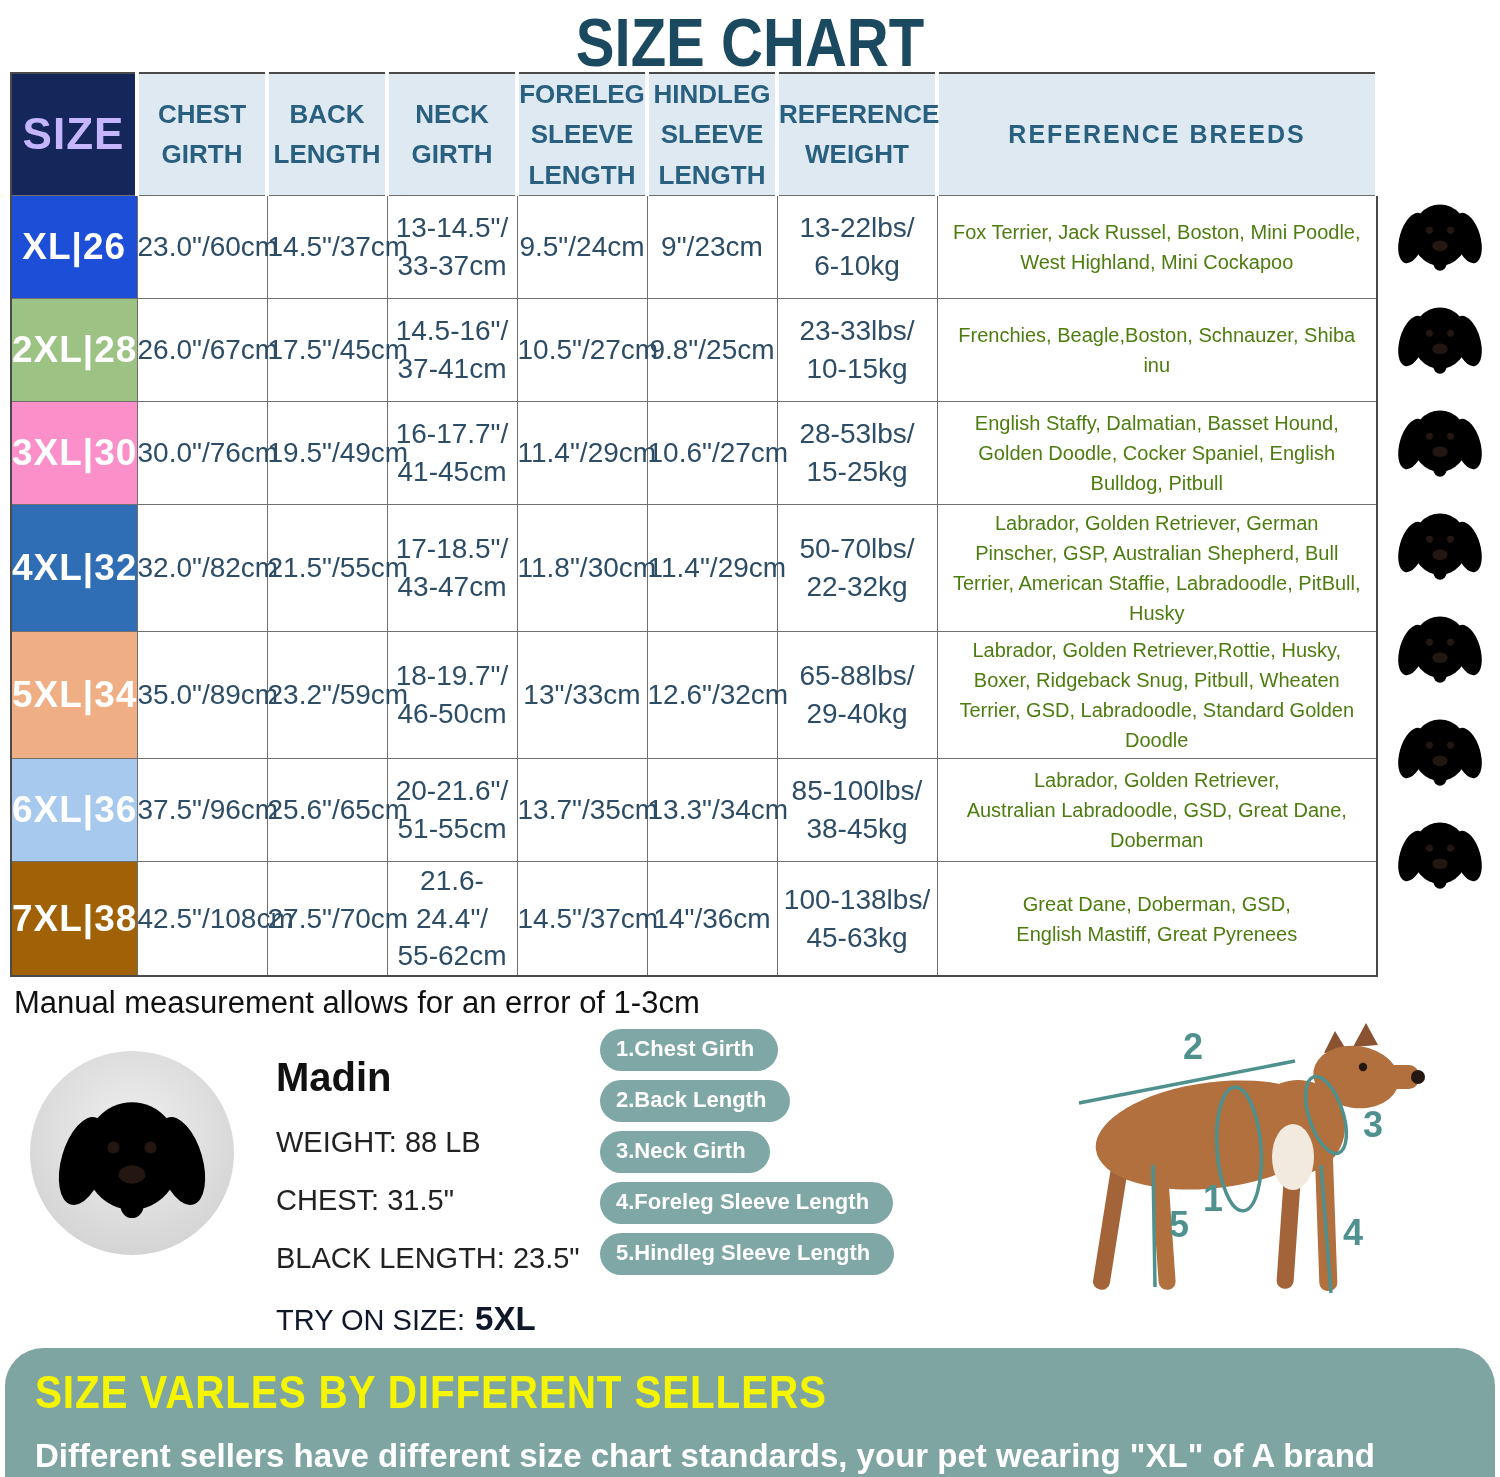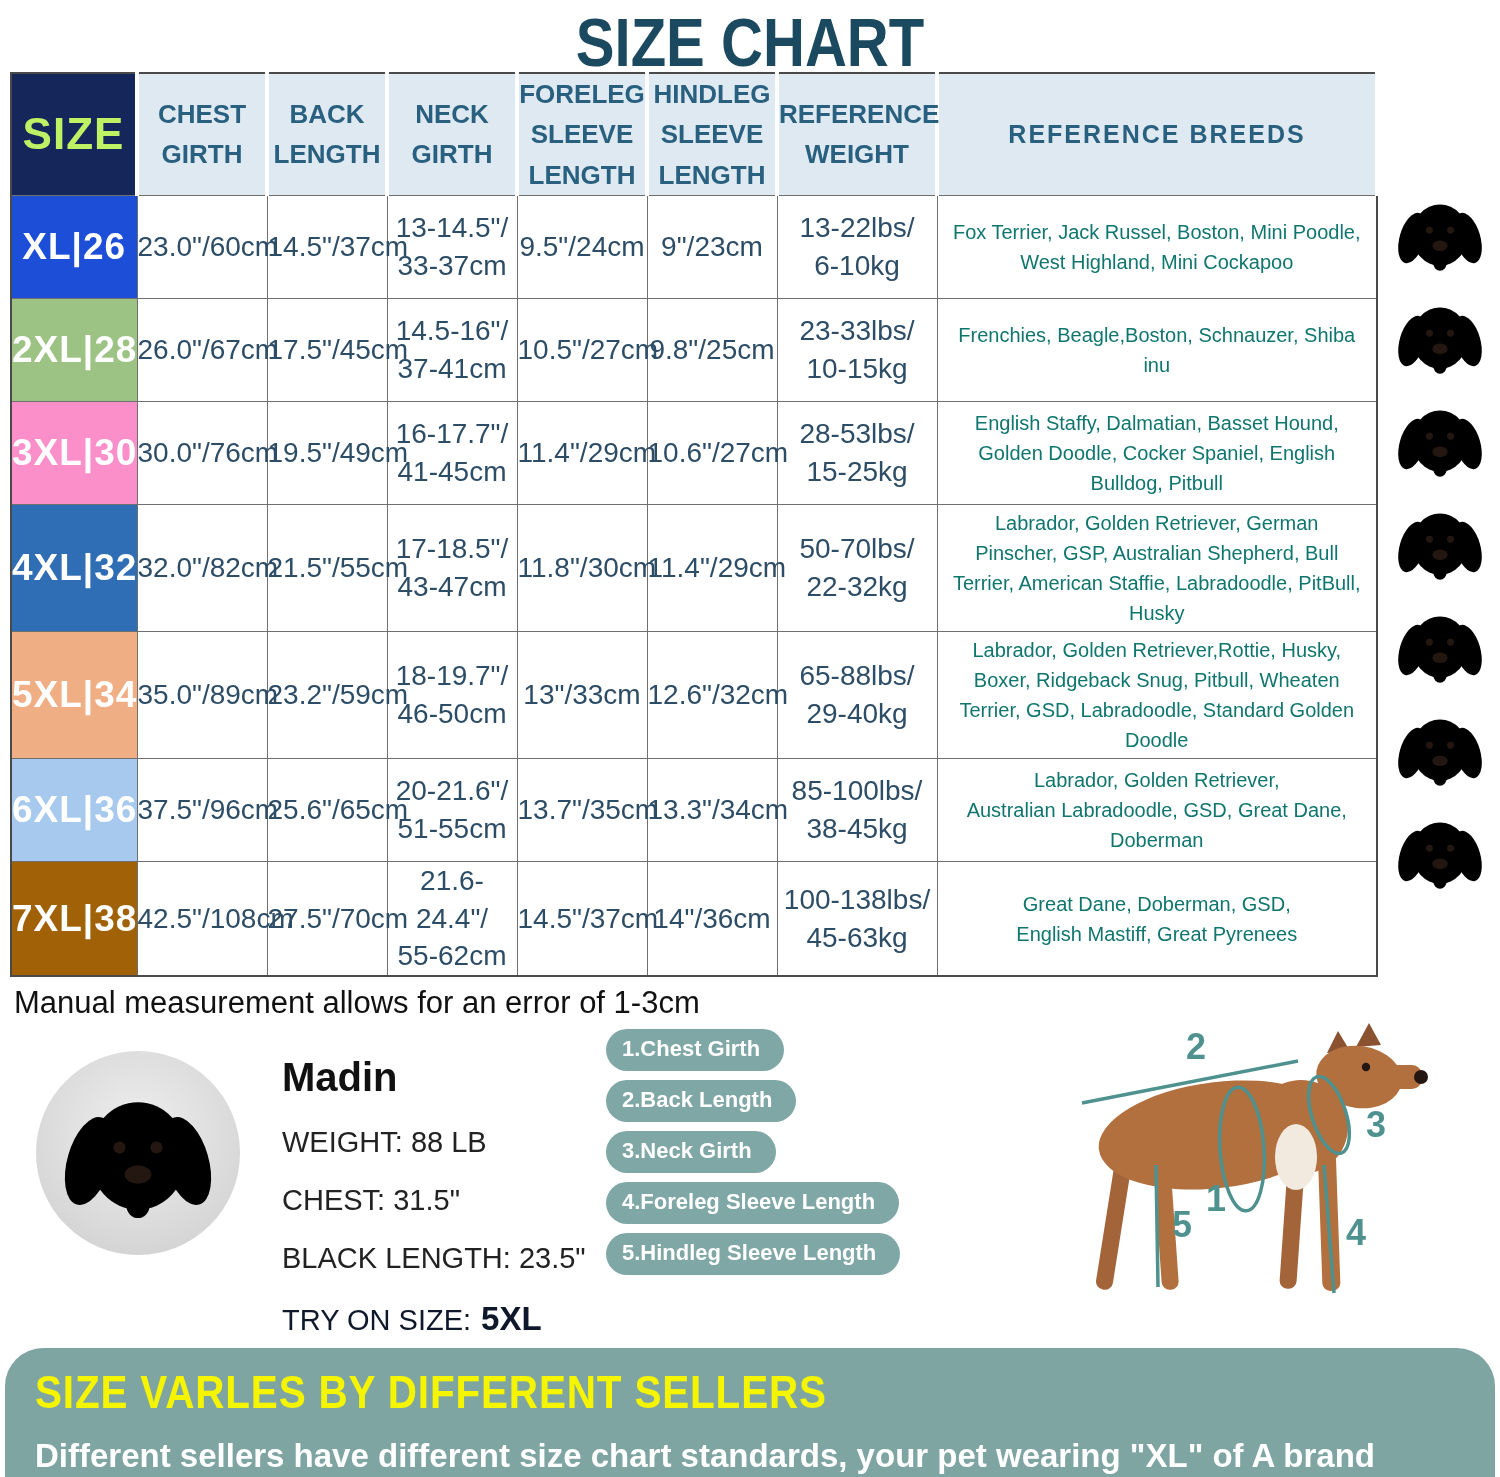--- a/index.html
+++ b/index.html
@@ -12,36 +12,36 @@
                 letter-spacing:0px; transform:scaleX(.88) scaleY(1.05); transform-origin:center top; }
 
   
   .chart-area { display:flex; padding:0 0 0 10px; }
   table.size-table { border-collapse:collapse; table-layout:fixed; width:1366px;
                      border:2px solid #4a4a4a; }
   .size-table th, .size-table td { border:1px solid #6f6f6f; text-align:center; vertical-align:middle; }
   .size-table thead th { background:#dee9f2; color:#2a607f; font-weight:700; font-size:26px;
                          line-height:1.55; white-space:pre-line; height:114px;
                          border-left:4px solid #fff; border-right:4px solid #fff; }
-  .size-table thead th.size-head { background:#15265b; color:#bef264; font-size:44px; letter-spacing:1px;
+  .size-table thead th.size-head { background:#15265b; color:#c4b5fd; font-size:44px; letter-spacing:1px;
                                    border-left:2px solid #4a4a4a; }
   .size-table thead th.breeds-head { font-size:25px; letter-spacing:2px; }
   .size-table tbody td { background:#fff; color:#2d4d66; font-size:28px; height:103px;
                          white-space:pre-line; line-height:1.35; }
   .size-table tbody td.size-cell { color:#fff; font-weight:700; font-size:37px; letter-spacing:1px; }
-  .size-table tbody td.breeds-cell { font-size:20px; color:#0f766e; line-height:1.5; padding:3px 14px; }
+  .size-table tbody td.breeds-cell { font-size:20px; color:#4d7c0f; line-height:1.5; padding:3px 14px; }
 
   .thumb-col { width:122px; padding-top:114px; }
   .thumb { height:103px; display:flex; align-items:center; justify-content:center; }
   .thumb svg { width:96px; height:96px; }
 
   
   .note-line { font-size:31px; color:#111; padding:8px 0 2px 14px; }
   .mid-band { display:flex; align-items:flex-start; }
-  .example-col { width:600px; display:flex; padding:28px 0 0 30px;margin-left:6px; }
+  .example-col { width:600px; display:flex; padding:28px 0 0 30px; }
   .example-photo { width:204px; height:204px; border-radius:50%;
                    background:radial-gradient(circle at 50% 40%, #efefef 0%, #d7d7d7 70%, #c9c9c9 100%);
                    display:flex; align-items:center; justify-content:center; overflow:hidden; }
   .example-photo svg { width:168px; height:168px; margin-top:16px; }
   .example-info { padding:4px 0 0 42px; }
   .example-name { font-size:40px; font-weight:700; color:#111; margin-bottom:26px; }
   .example-line { font-size:29px; color:#222; margin-bottom:25px; }
   .example-try  { font-size:29px; color:#0f172a; }
   .example-try b { font-size:33px; font-weight:700; margin-left:10px; }
 

